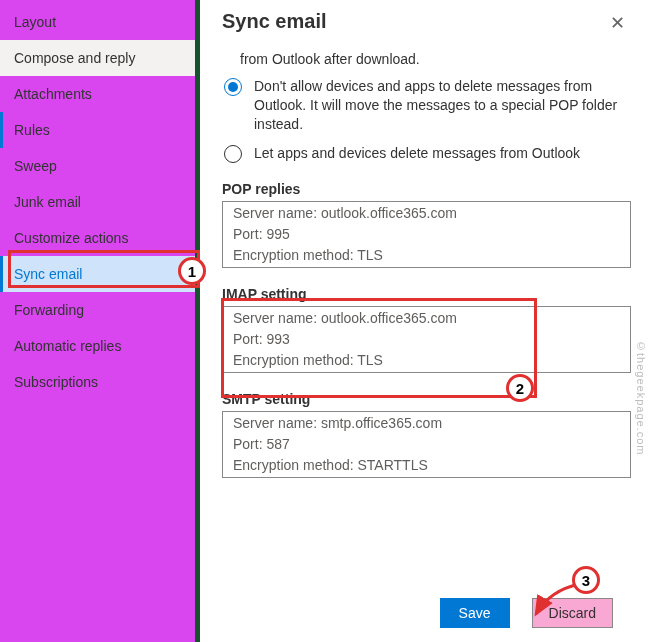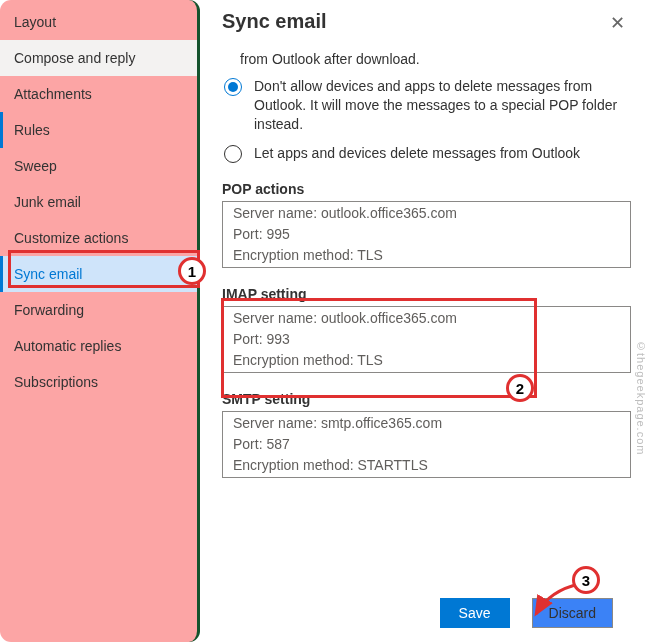--- a/index.html
+++ b/index.html
@@ -10,24 +10,23 @@
     color: #323130;
     background: #fff;
     width: 653px;
     height: 642px;
     overflow: hidden;
     position: relative;
   }
   .container { display: flex; height: 100%; }
   .sidebar {
     width: 200px;
-    border-right: 3px solid #14532d;
-    background: #fca5a5;
+    border-right: 5px solid #14532d;
+    background: #d946ef;
     padding-top: 4px;
-    border-radius: 11px;
   }
   .sidebar-item {
     padding: 10px 14px;
     font-size: 14px;
     color: #333;
     cursor: pointer;
     position: relative;
   }
   .sidebar-item.hover { background: #f3f2f1; }
   .sidebar-item.active {
@@ -122,21 +121,21 @@
     bottom: 14px; right: 40px;
     display: flex;
     gap: 22px;
   }
   .btn {
     min-width: 70px;
     padding: 6px 16px;
     font-size: 14px;
     cursor: pointer;
     border: 1px solid #8a8886;
-    background: #3b82f6;
+    background: #f9a8d4;
     color: #323130;
   }
   .btn.primary {
     background: #0078d4;
     color: #fff;
     border-color: #0078d4;
   }
   
   .ann-box {
     position: absolute;
@@ -202,21 +201,21 @@
       <div class="radio-row">
         <span class="radio-circle checked"></span>
         <span class="radio-label">Don't allow devices and apps to delete messages from Outlook. It will move the messages to a special POP folder instead.</span>
       </div>
       <div class="radio-row">
         <span class="radio-circle"></span>
         <span class="radio-label">Let apps and devices delete messages from Outlook</span>
       </div>
     </div>
 
-    <div class="section-heading">POP actions</div>
+    <div class="section-heading">POP replies</div>
     <div class="setting-box">
       <div><span>Server name:</span> <span>outlook.office365.com</span></div>
       <div><span>Port:</span> <span>995</span></div>
       <div><span>Encryption method:</span> <span>TLS</span></div>
     </div>
 
     <div class="section-heading">IMAP setting</div>
     <div class="setting-box">
       <div><span>Server name:</span> <span>outlook.office365.com</span></div>
       <div><span>Port:</span> <span>993</span></div>

